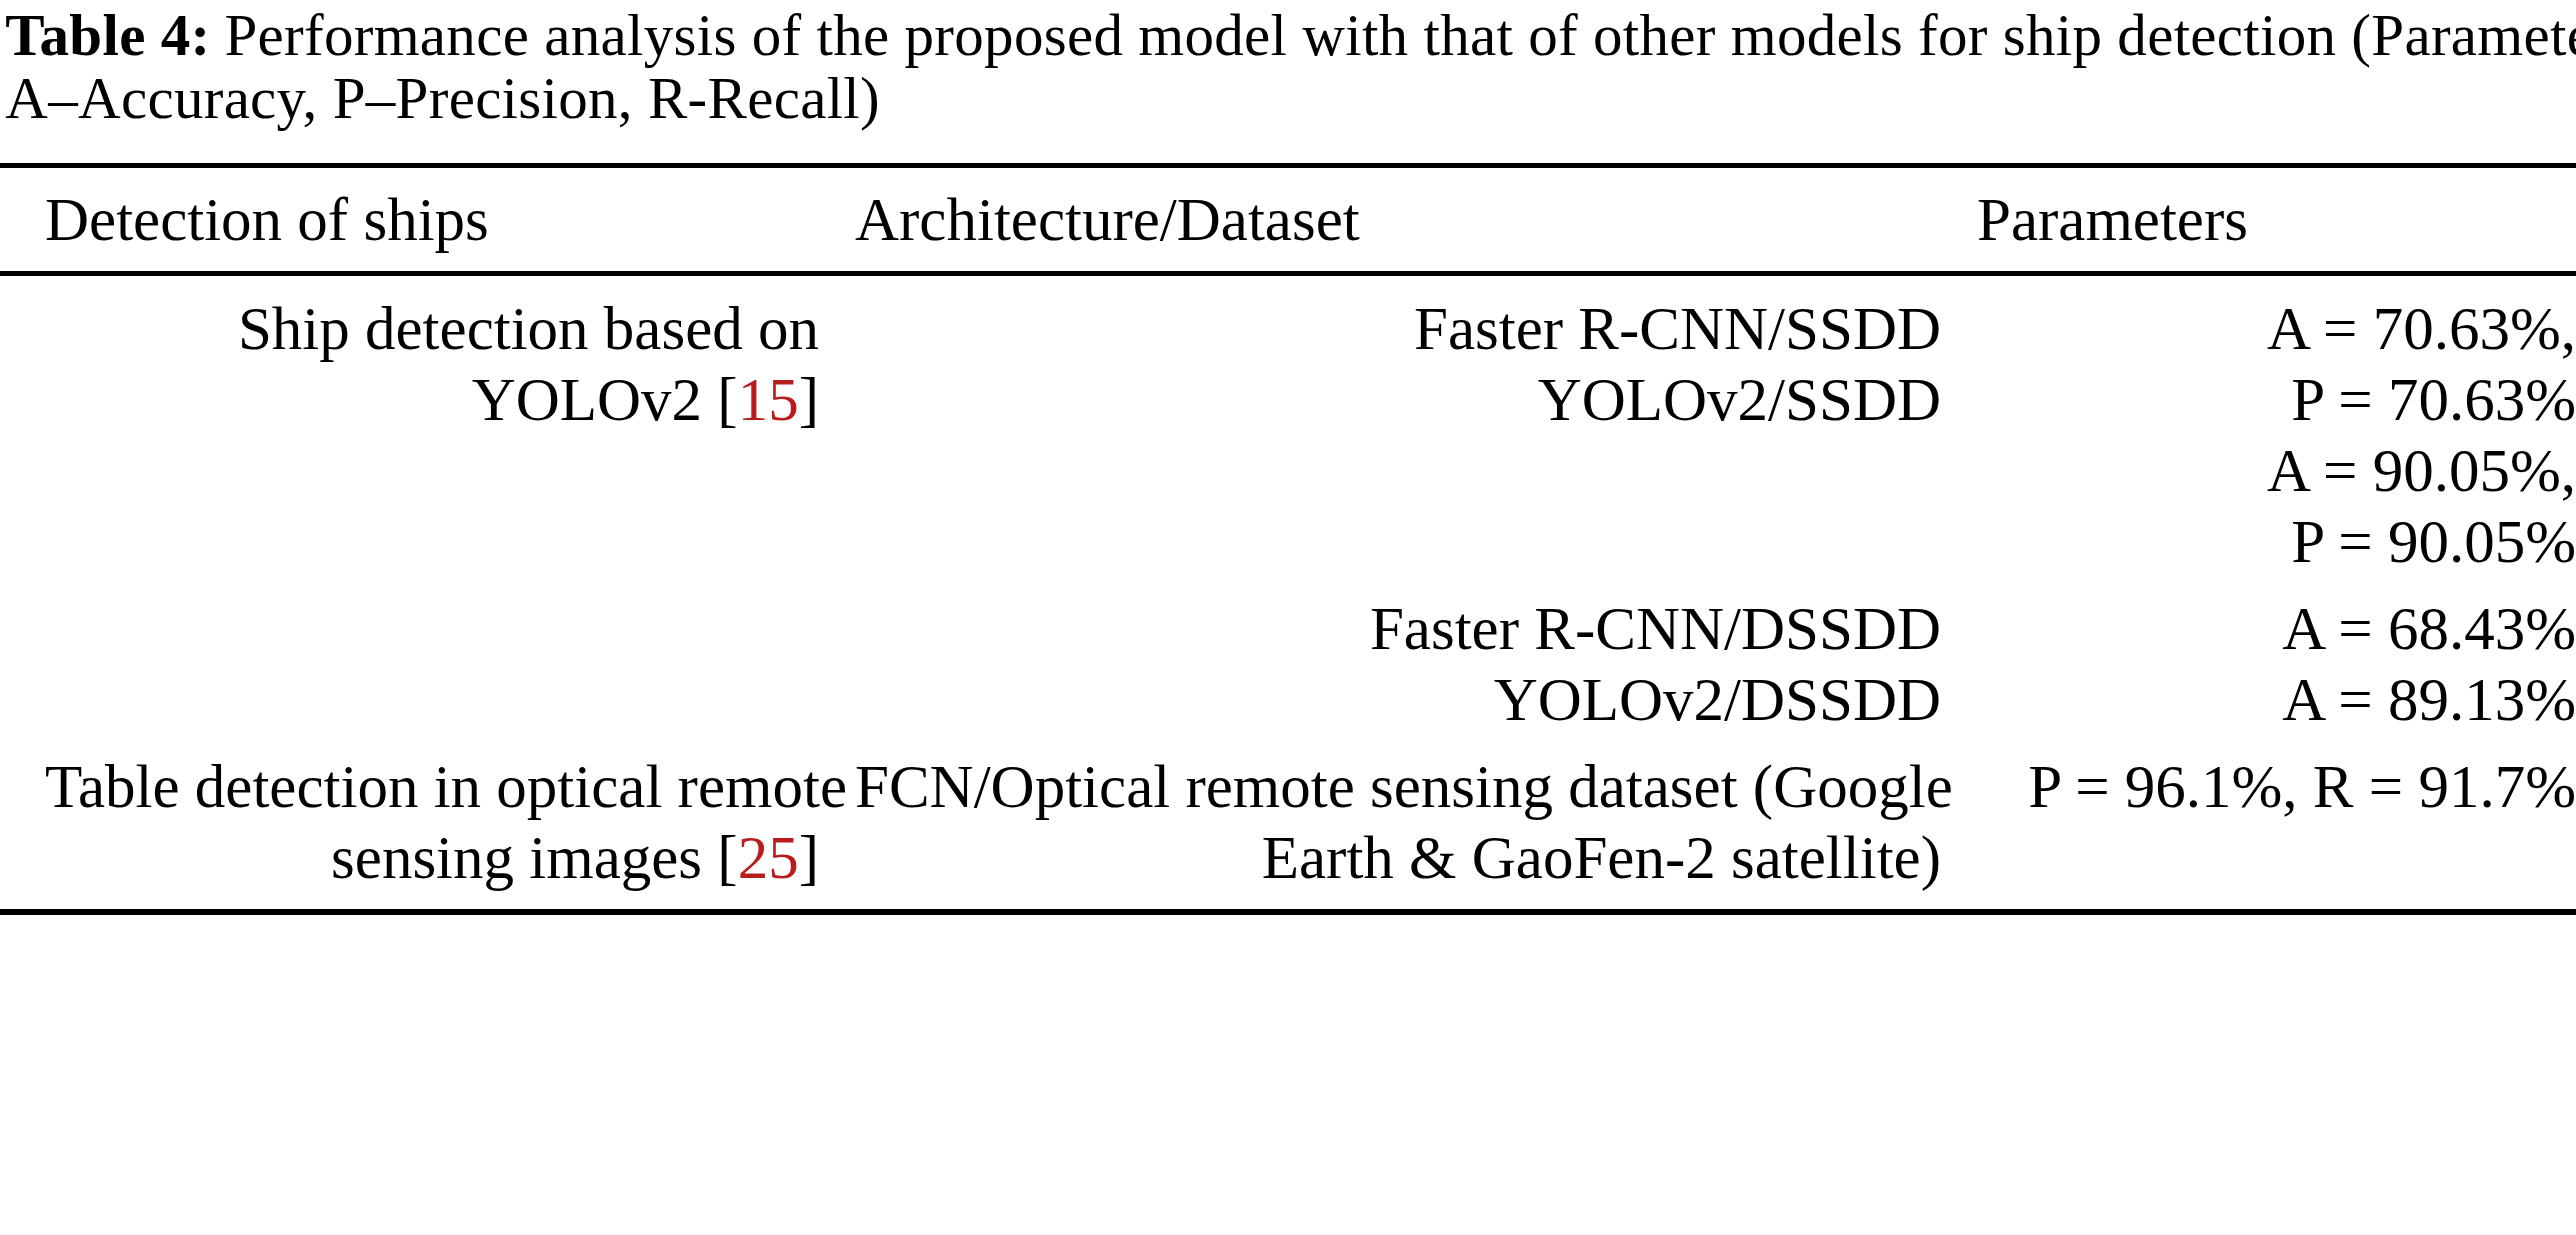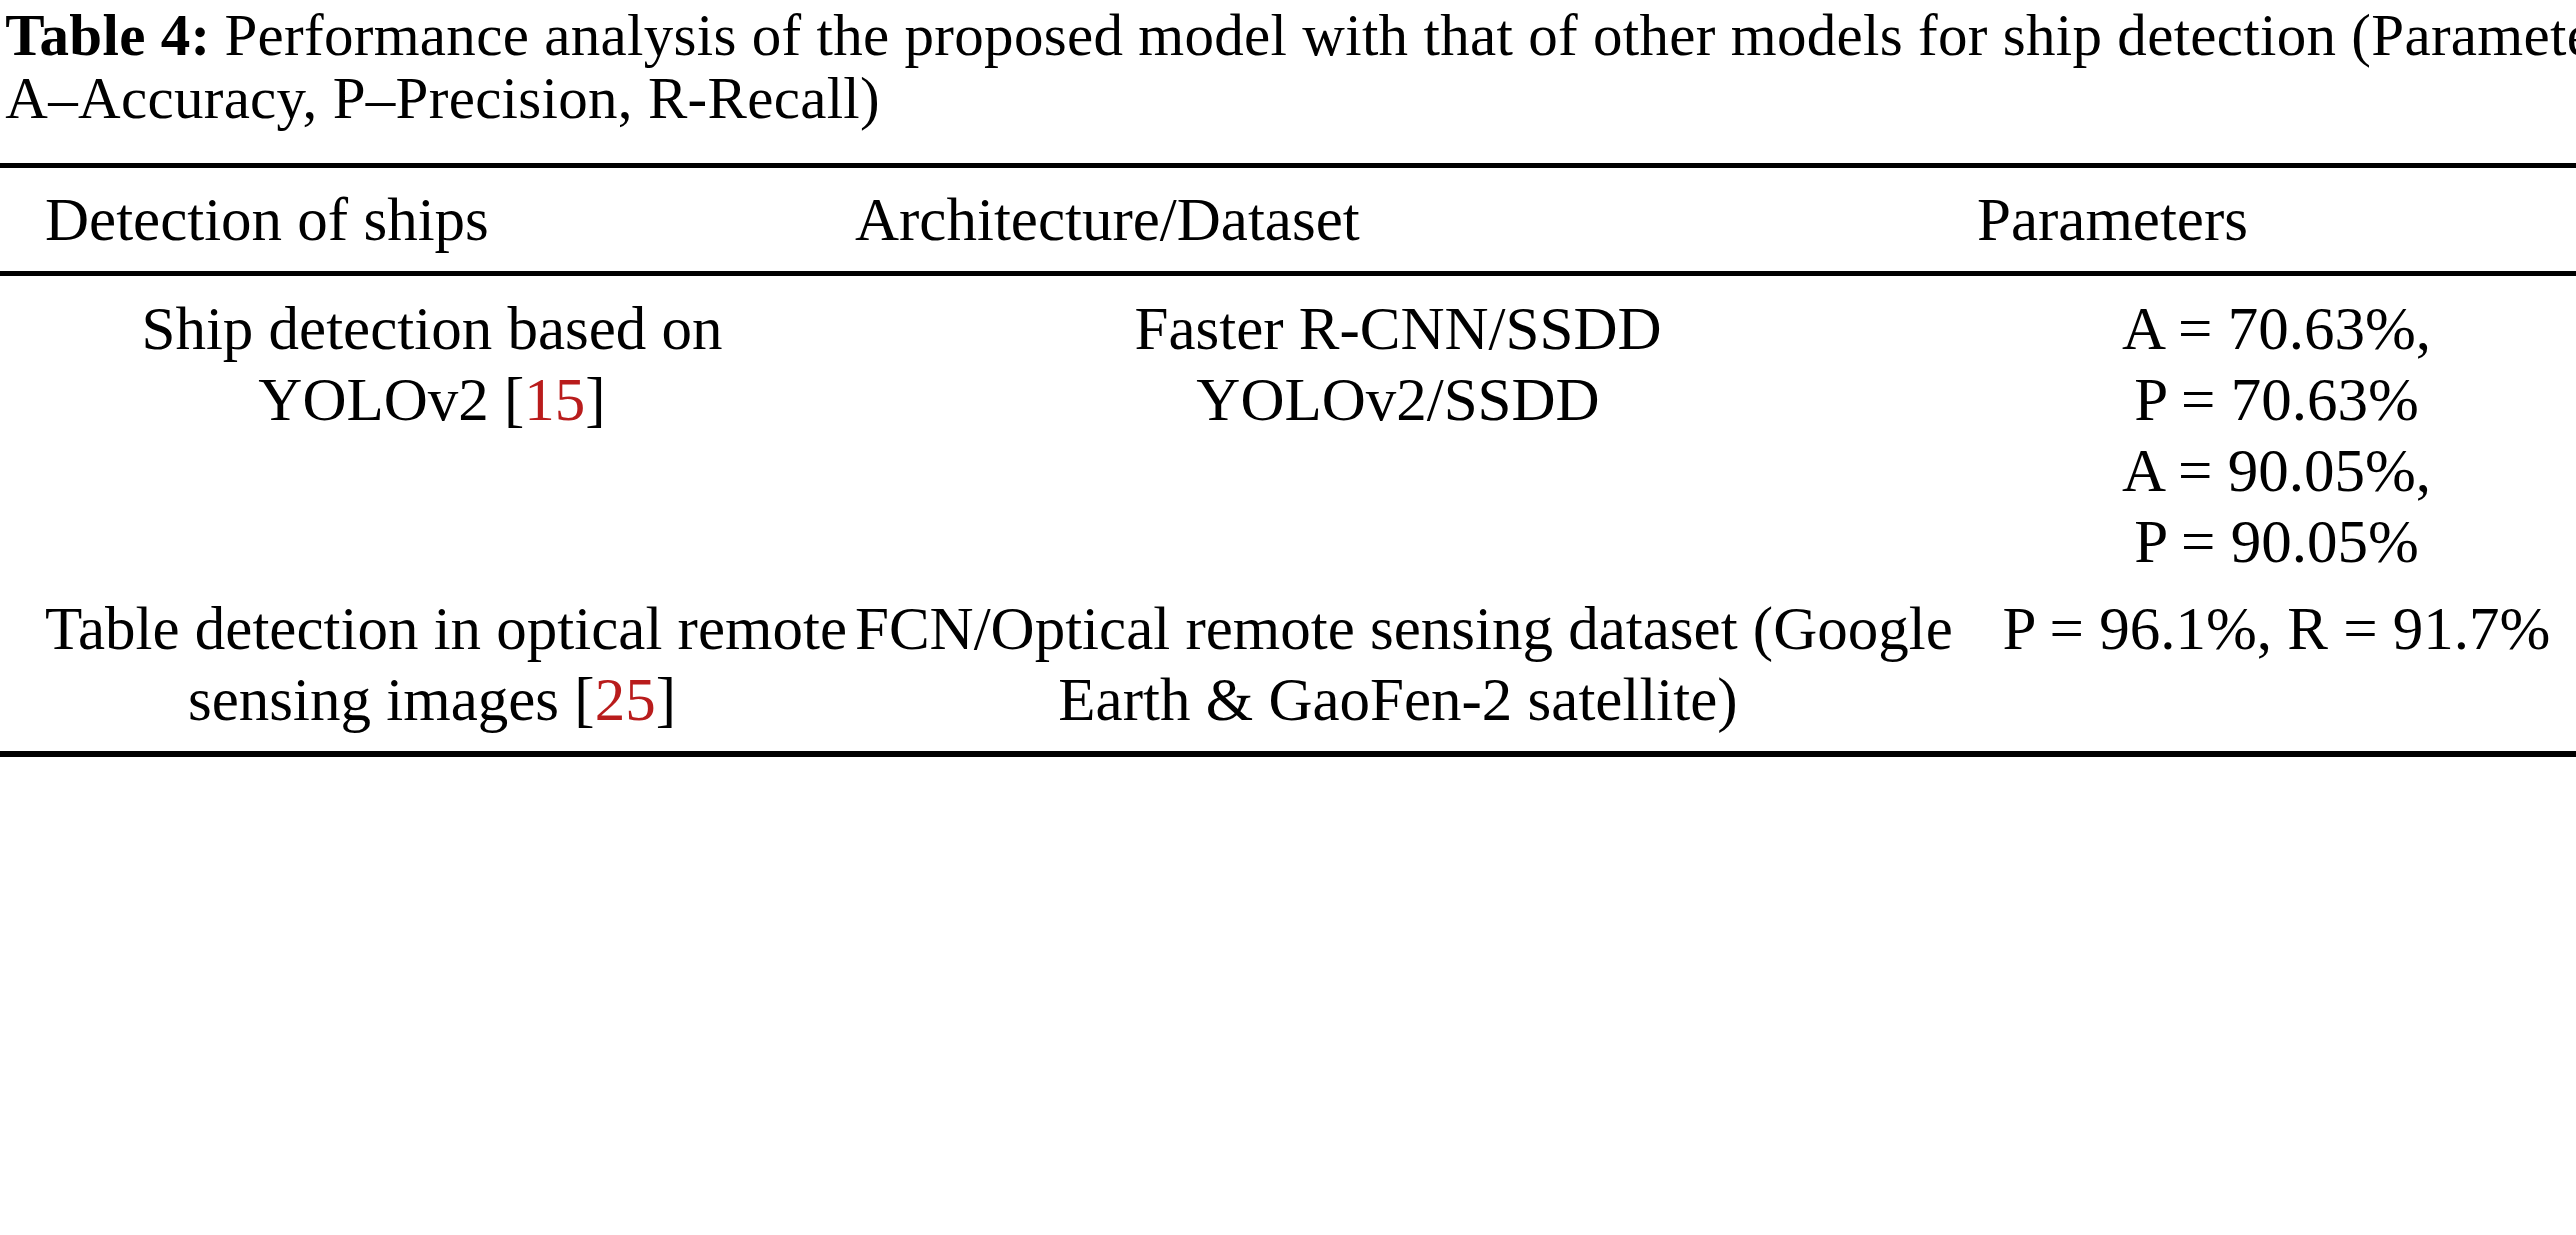--- a/index.html
+++ b/index.html
@@ -45,21 +45,21 @@
     text-align: left;
     vertical-align: middle;
     padding: 18.4px 0 18px 36px;
     line-height: 67px;
     white-space: nowrap;
     border-bottom: 5.3px solid #000000;
   }
   thead th:first-child { padding-left: 45px; }
   tbody td {
     vertical-align: top;
-    text-align: center;
+    text-align: right;
     padding: 0 0 16px 36px;
   }
   tbody td:first-child { padding-left: 45px; }
   tbody tr.first-row td { padding-top: 17px; }
   .line {
     line-height: 71px;
     white-space: nowrap;
   }
   a.ref {
     color: #b91c1c;
@@ -102,20 +102,31 @@
           <div class="line">YOLOv2/SSDD</div>
         </td>
         <td>
           <div class="line">A = 70.63%,</div>
           <div class="line">P = 70.63%</div>
           <div class="line">A = 90.05%,</div>
           <div class="line">P = 90.05%</div>
         </td>
       </tr>
 
+      <tr>
+        <td></td>
+        <td>
+          <div class="line">Faster R-CNN/DSSDD</div>
+          <div class="line">YOLOv2/DSSDD</div>
+        </td>
+        <td>
+          <div class="line">A = 68.43%</div>
+          <div class="line">A = 89.13%</div>
+        </td>
+      </tr>
 
       <tr>
         <td>
           <div class="line">Table detection in optical remote</div>
           <div class="line"><span>sensing images [</span><a class="ref">25</a><span>]</span></div>
         </td>
         <td>
           <div class="line">FCN/Optical remote sensing dataset (Google</div>
           <div class="line">Earth &amp; GaoFen-2 satellite)</div>
         </td>

